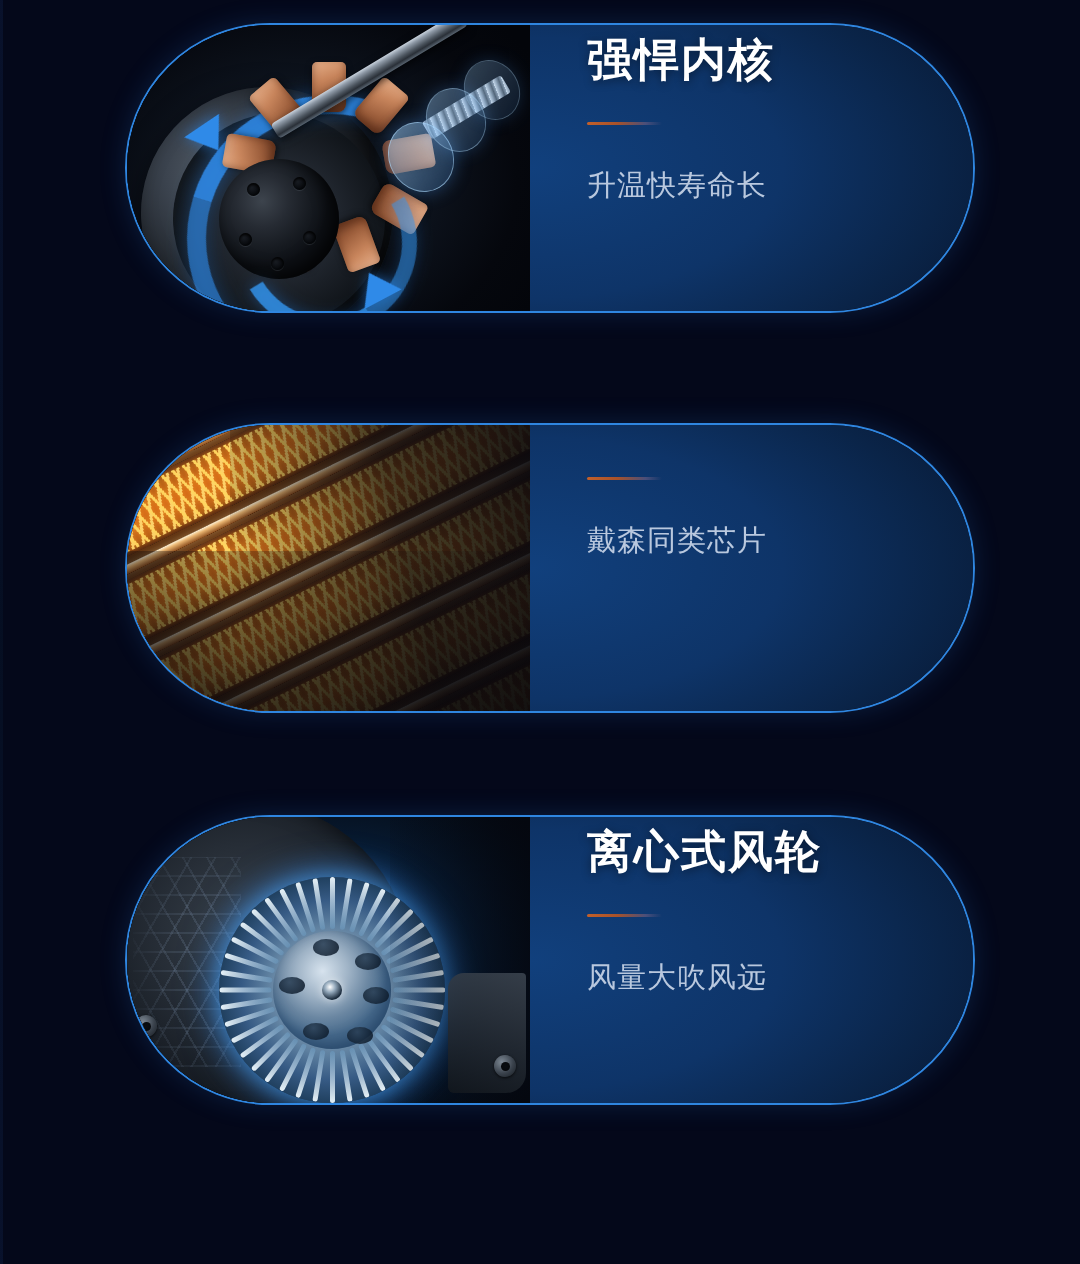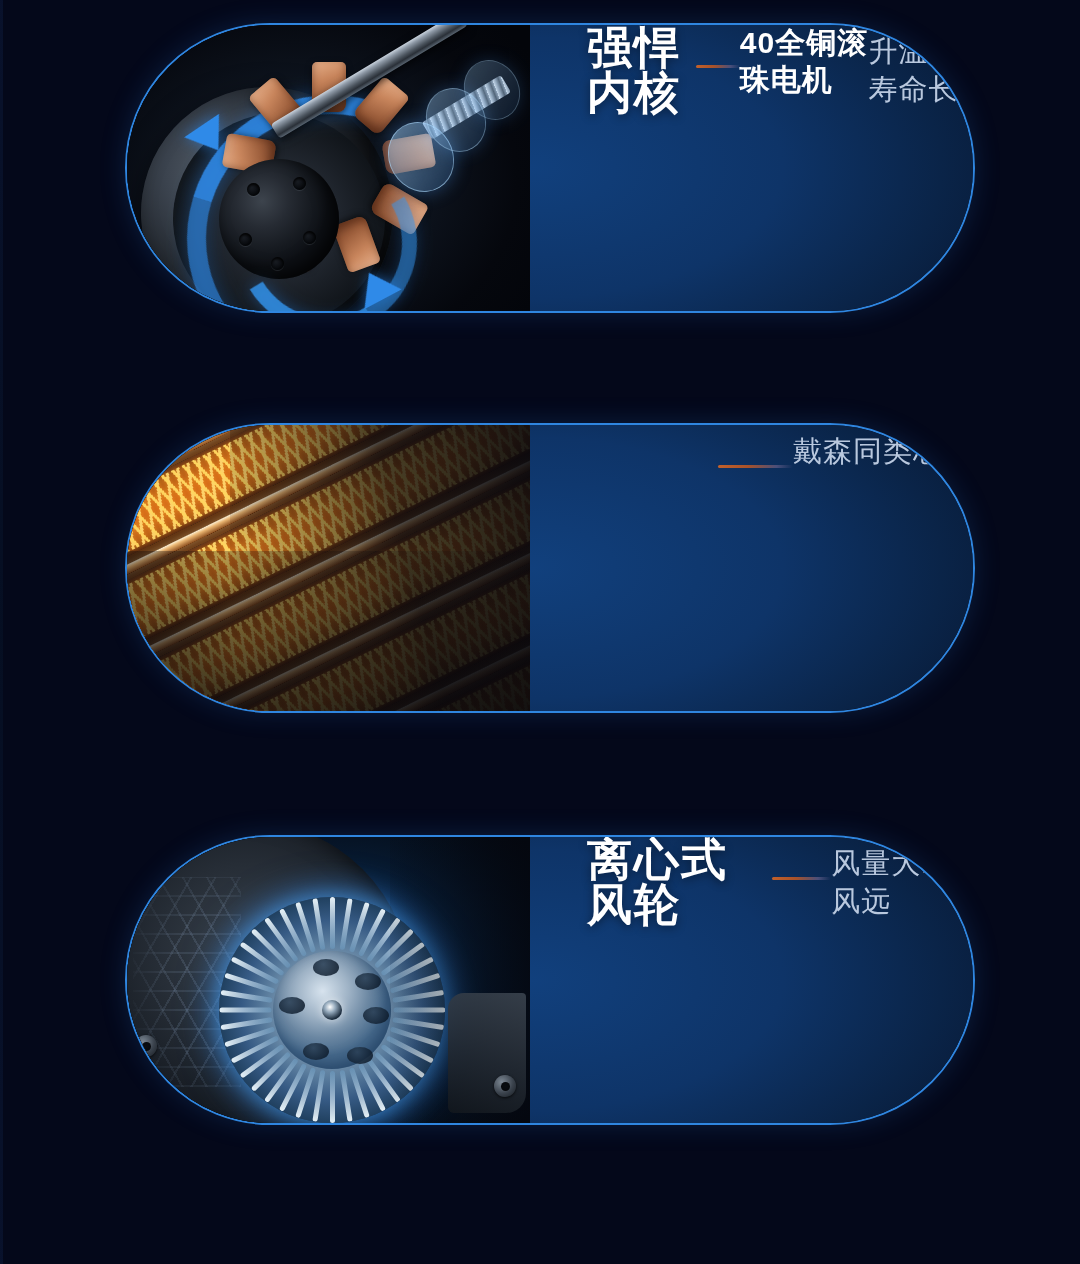--- a/index.html
+++ b/index.html
@@ -25,38 +25,38 @@
     left:125px;width:850px;height:290px;
     border-radius:145px;
     border:2px solid #2f86e0;
     box-sizing:border-box;
     overflow:hidden;
     background:#050a1c;
     box-shadow:0 0 26px rgba(40,110,200,.22);
   }
   .card.c1{top:23px;}
   .card.c2{top:423px;}
-  .card.c3{top:815px;margin-top:20px;}
+  .card.c3{top:815px;}
 
   .card-inner{position:absolute;inset:0;display:flex;}
 
   
   .media{
     position:relative;width:403px;height:100%;
     background:#05070e;overflow:hidden;flex:0 0 403px;
   }
   .media-art{position:absolute;inset:0;}
 
   
   .panel{
     position:relative;flex:1 1 auto;height:100%;
     background:
       radial-gradient(150% 120% at 0% 50%, #11407d 0%, #0e3468 38%, #0a2448 62%, #07152f 82%, #050c1e 100%);
-    padding:0 0 0 57px;
-    display:flex;flex-direction:row;justify-content:flex-end;
+    padding:12px 0 0 57px;
+    display:flex;flex-direction:column;justify-content:flex-start;
     box-sizing:border-box;
   }
   .title{
     color:#ffffff;font-size:45px;font-weight:700;letter-spacing:2px;
     line-height:1;margin:0 0 0 0;
     text-shadow:0 2px 10px rgba(0,0,0,.45);
   }
   .rule{
     width:75px;height:3px;margin:40px 0 34px 0;
     background:linear-gradient(90deg,#b5装);
@@ -319,21 +319,20 @@
           <div class="m-shaft"></div>
           <div class="m-thread"></div>
           <div class="m-glass g1"></div>
           <div class="m-glass g2"></div>
           <div class="m-glass g3"></div>
         </div>
       </div>
       <div class="panel">
         <div class="title">强悍内核</div>
         <div class="rule"></div>
-        <div class="sub1">40全铜滚珠电机</div>
         <div class="sub2">升温快寿命长</div>
       </div>
     </div>
   </div>
 
   <div class="card c2">
     <div class="card-inner">
       <div class="media">
         <div class="media-art">
           <div class="ptc-bg"></div>

